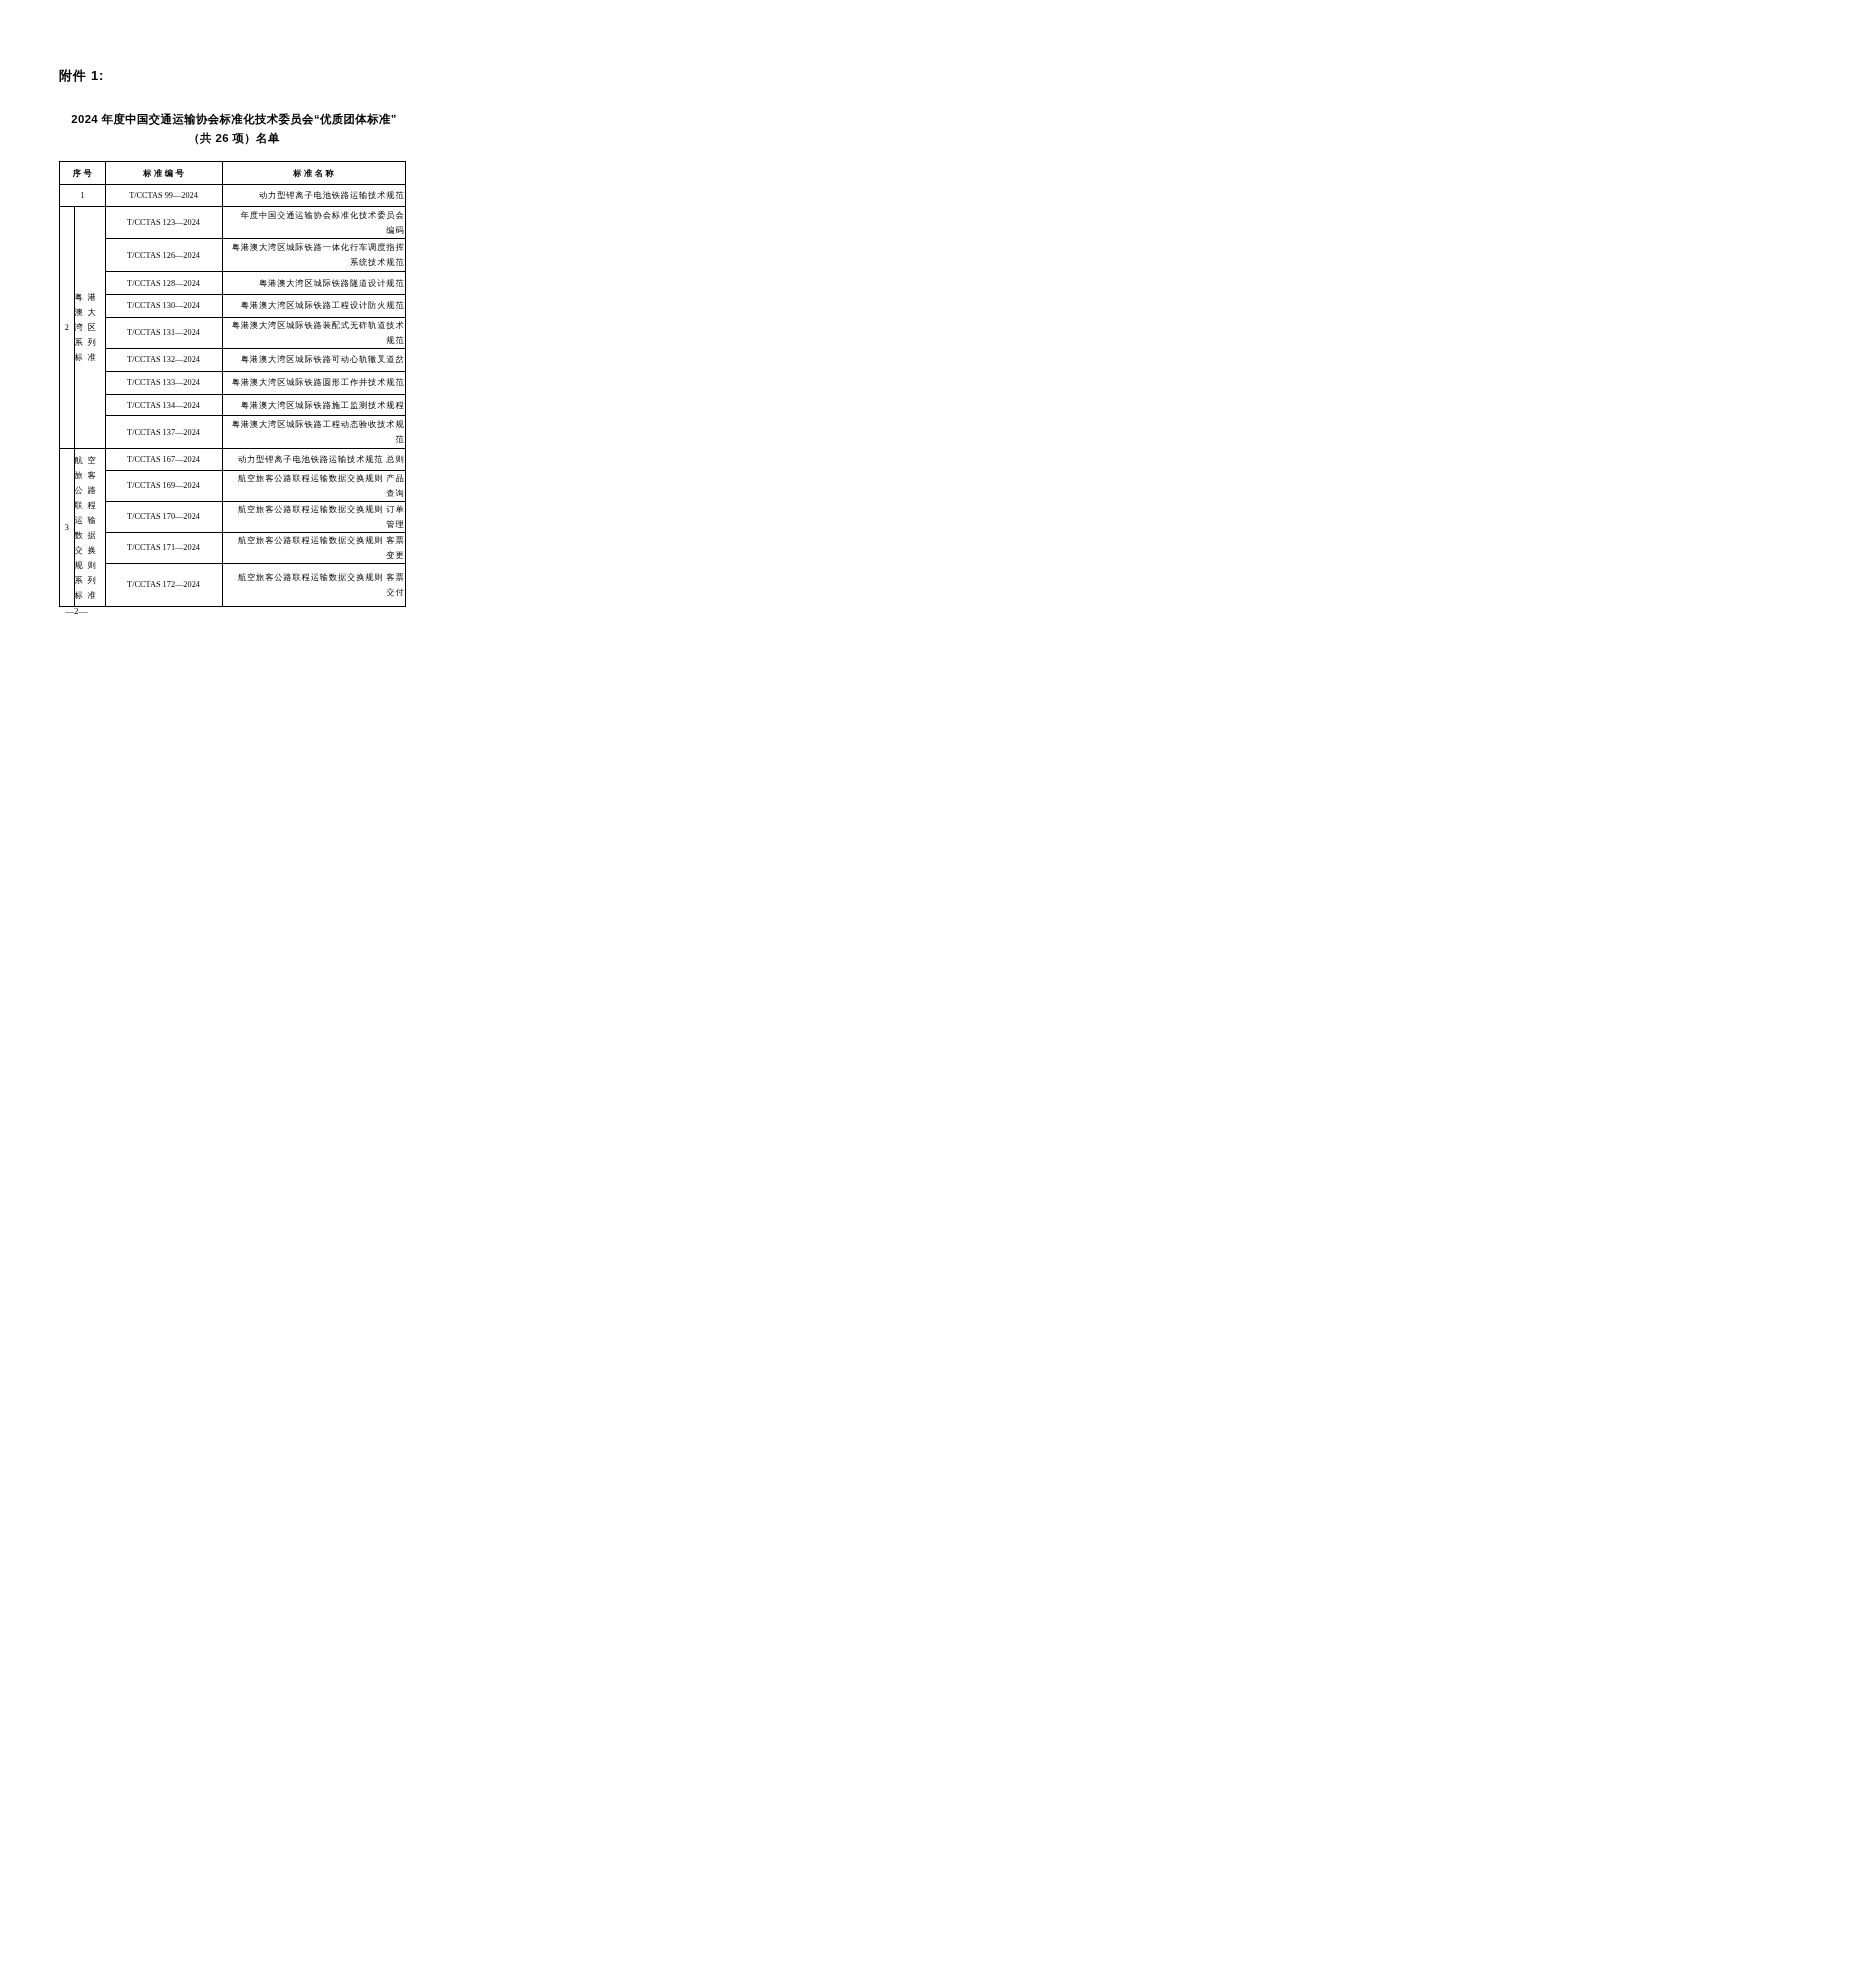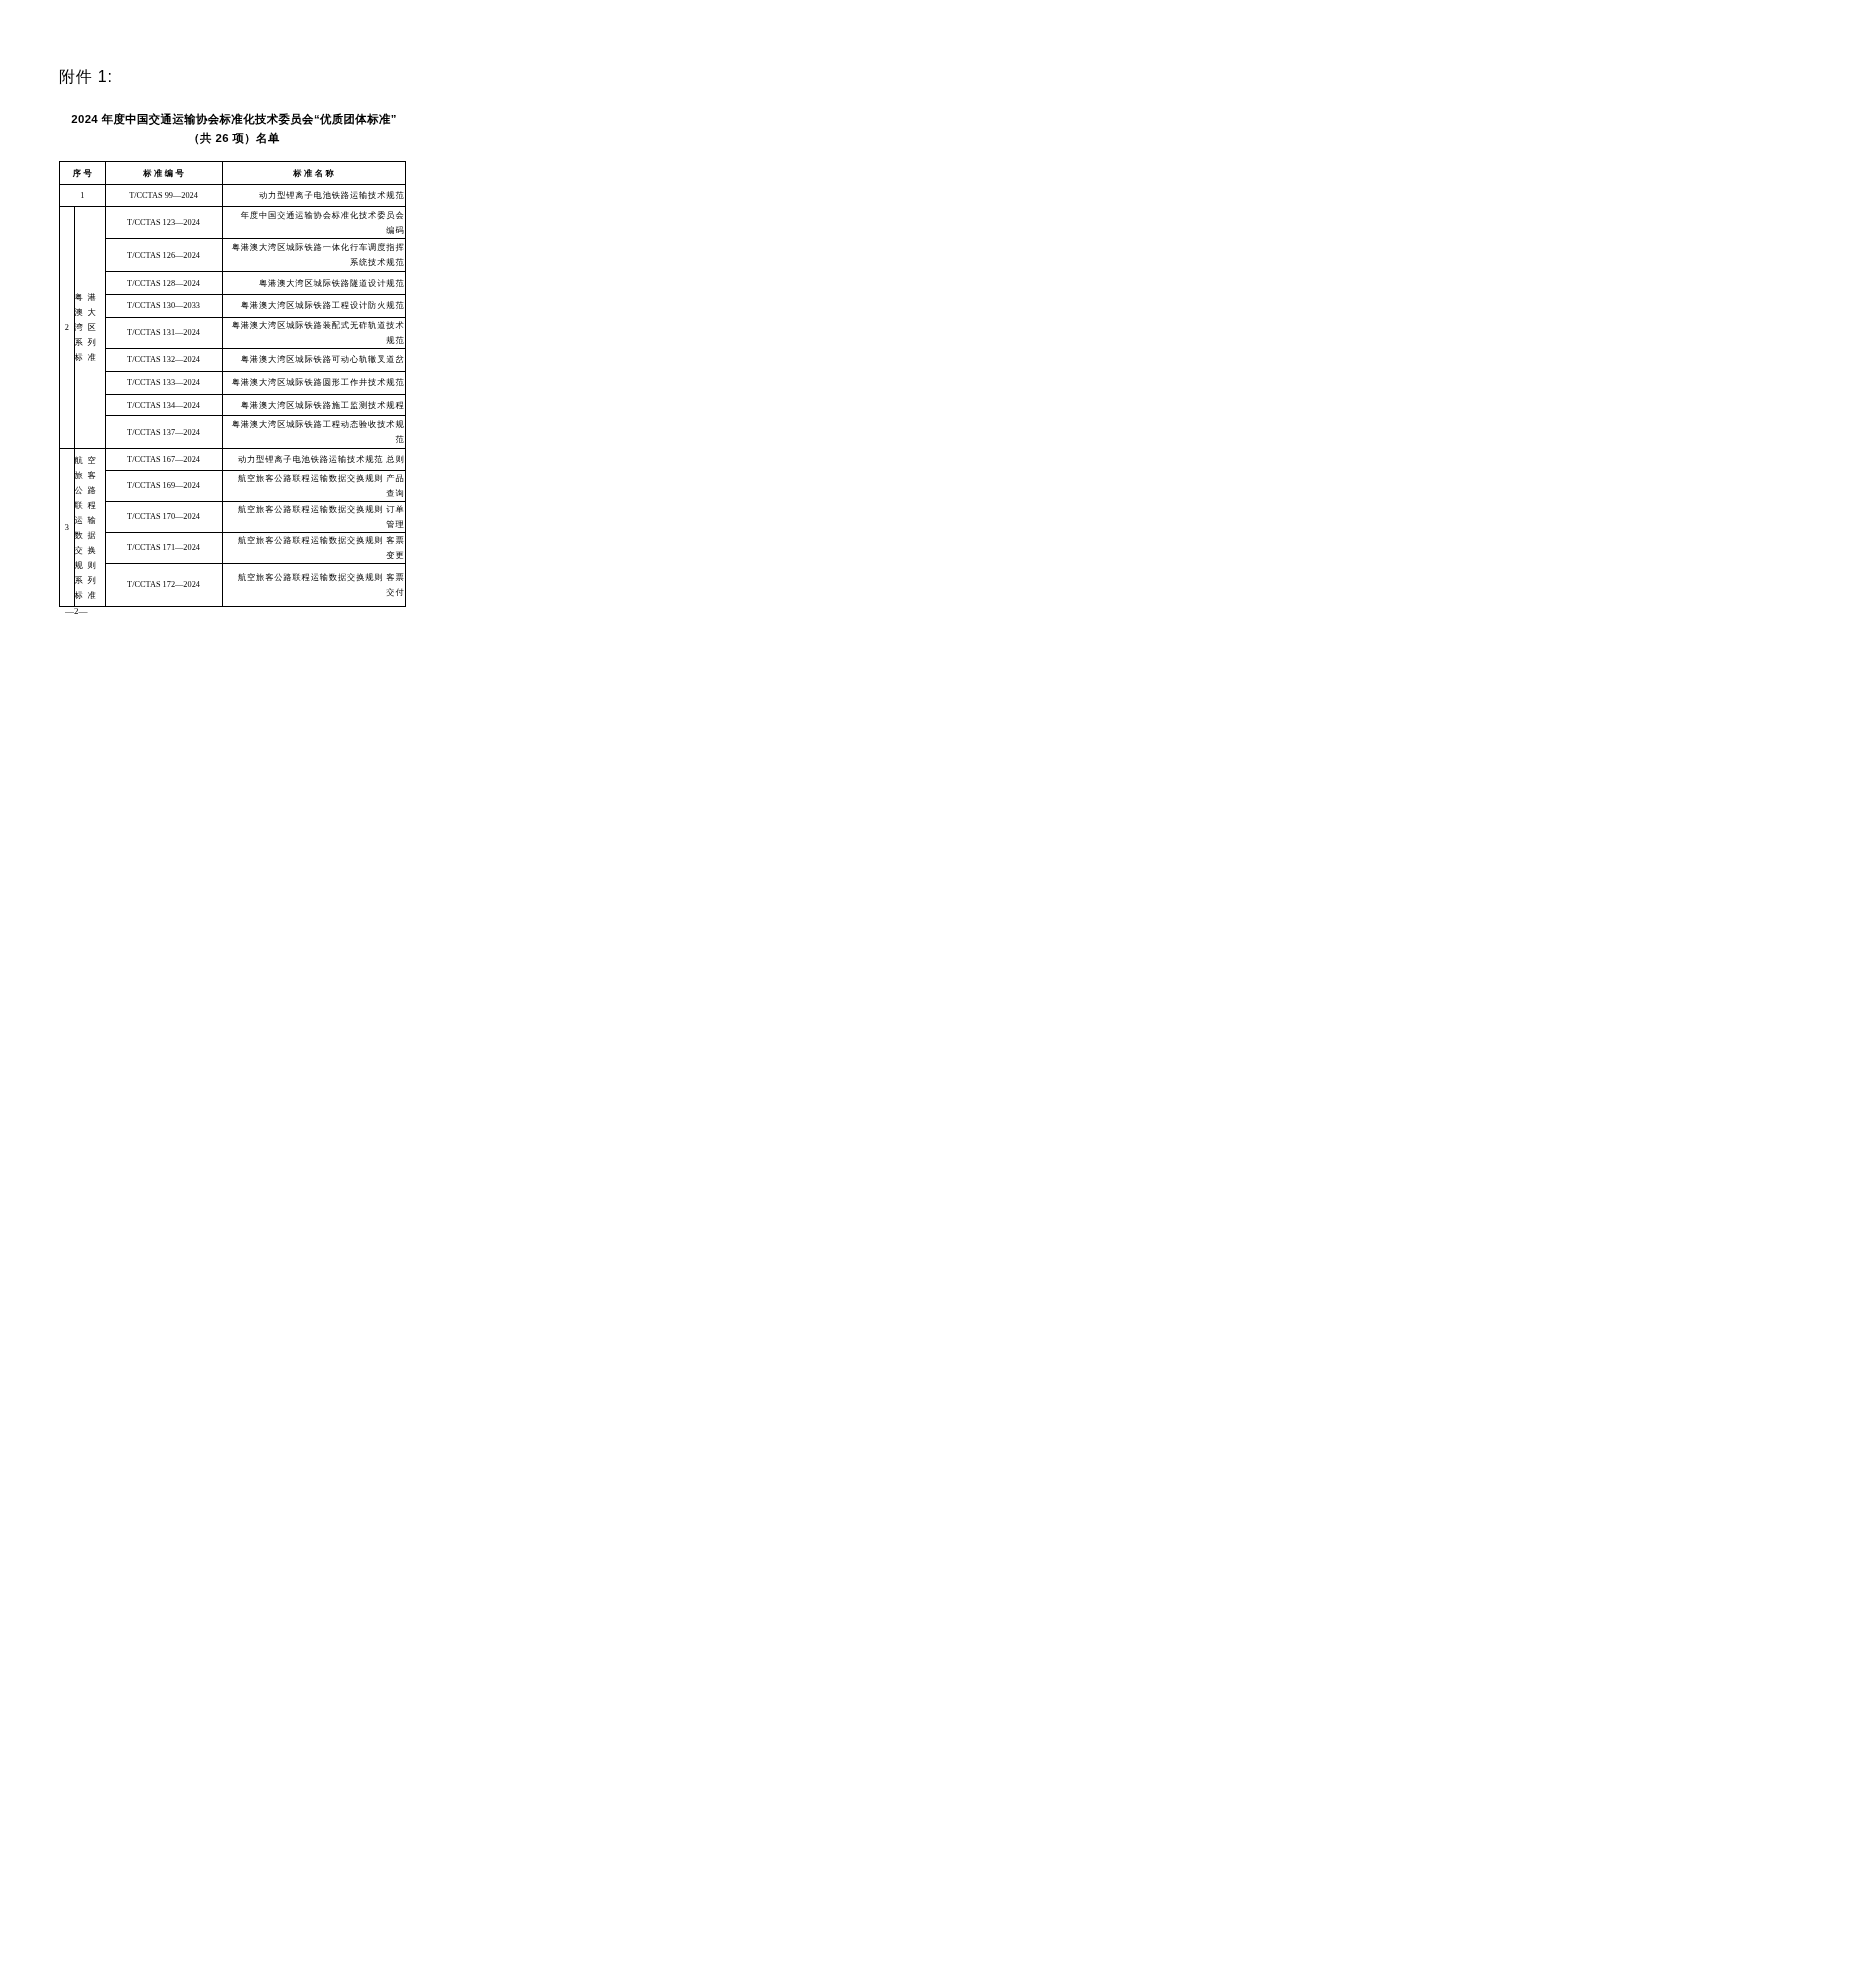--- a/index.html
+++ b/index.html
@@ -9,22 +9,22 @@
     height: 662px;
     background: #ffffff;
     color: #000000;
     overflow: hidden;
   }
   .attachment {
     position: absolute;
     top: 67px;
     left: 59px;
     font-family: "Liberation Sans", sans-serif;
-    font-weight: normal;
-    font-size: 16px;
+    font-weight: bold;
+    font-size: 13px;
     letter-spacing: 0.8px;
   }
   .title-block {
     position: absolute;
     top: 110px;
     left: 0;
     width: 100%;
     text-align: center;
     font-family: "Liberation Sans", sans-serif;
     font-weight: bold;
@@ -138,21 +138,21 @@
     <tr style="height:33px">
       <td class="code">T/CCTAS 126—2024</td>
       <td class="name">粤港澳大湾区城际铁路一体化行车调度指挥
 系统技术规范</td>
     </tr>
     <tr style="height:22.4px">
       <td class="code">T/CCTAS 128—2024</td>
       <td class="name">粤港澳大湾区城际铁路隧道设计规范</td>
     </tr>
     <tr style="height:23px">
-      <td class="code">T/CCTAS 130—2033</td>
+      <td class="code">T/CCTAS 130—2024</td>
       <td class="name">粤港澳大湾区城际铁路工程设计防火规范</td>
     </tr>
     <tr style="height:31px">
       <td class="code">T/CCTAS 131—2024</td>
       <td class="name">粤港澳大湾区城际铁路装配式无砟轨道技术
 规范</td>
     </tr>
     <tr style="height:23px">
       <td class="code">T/CCTAS 132—2024</td>
       <td class="name">粤港澳大湾区城际铁路可动心轨辙叉道岔</td>

